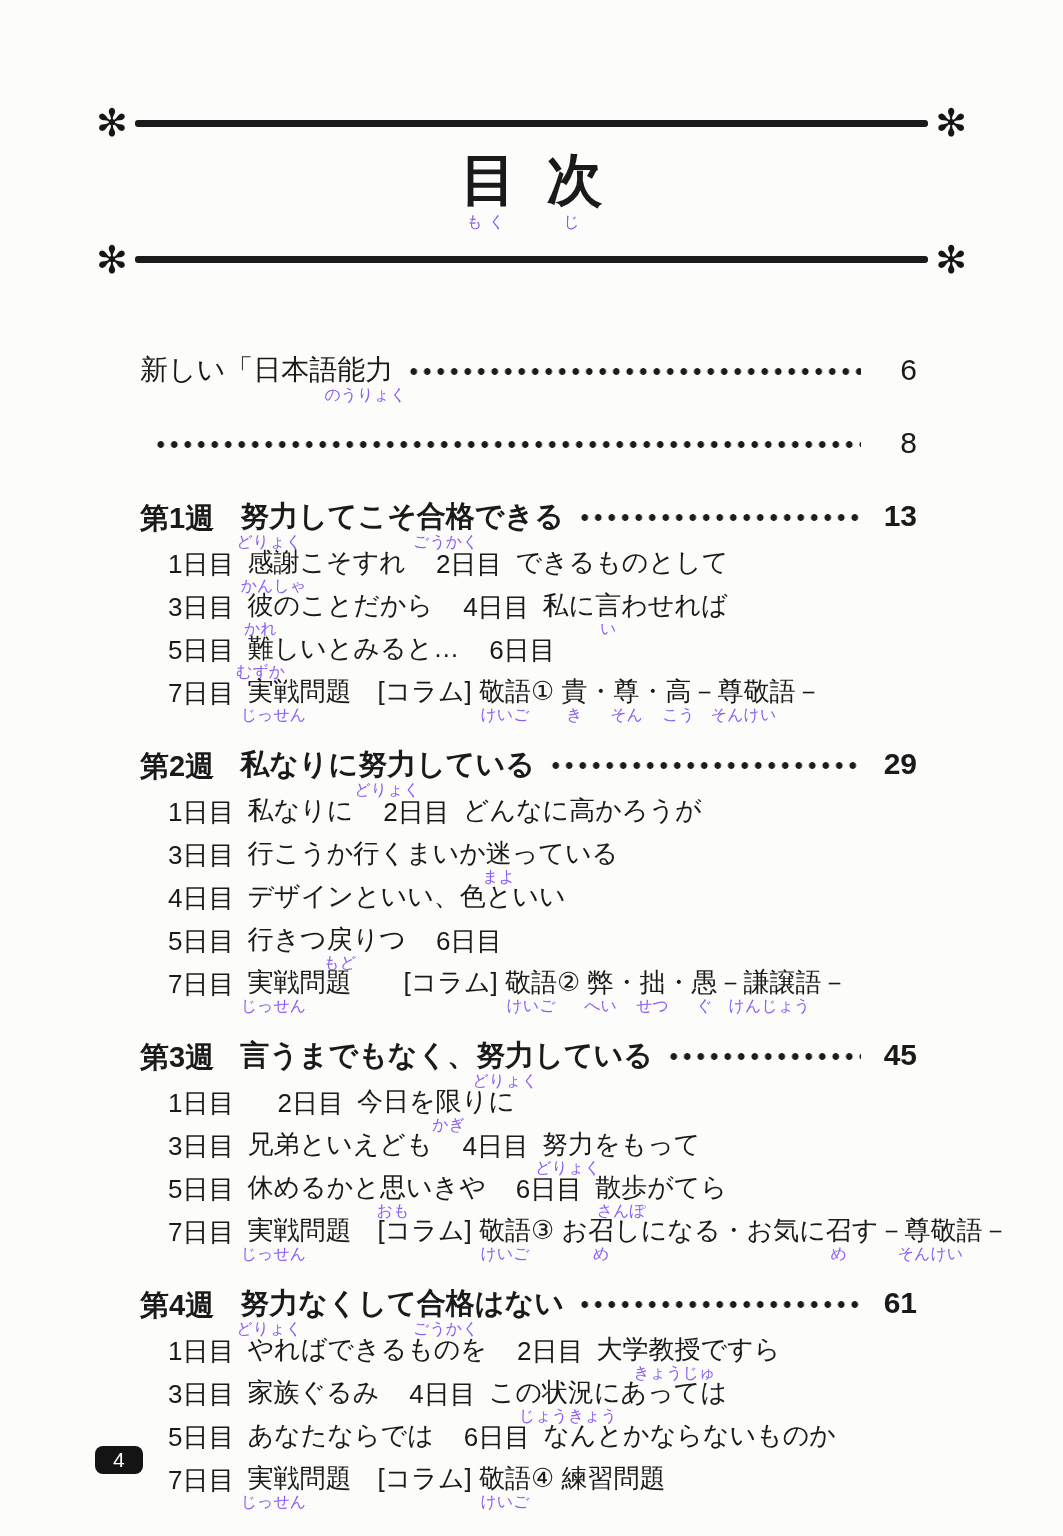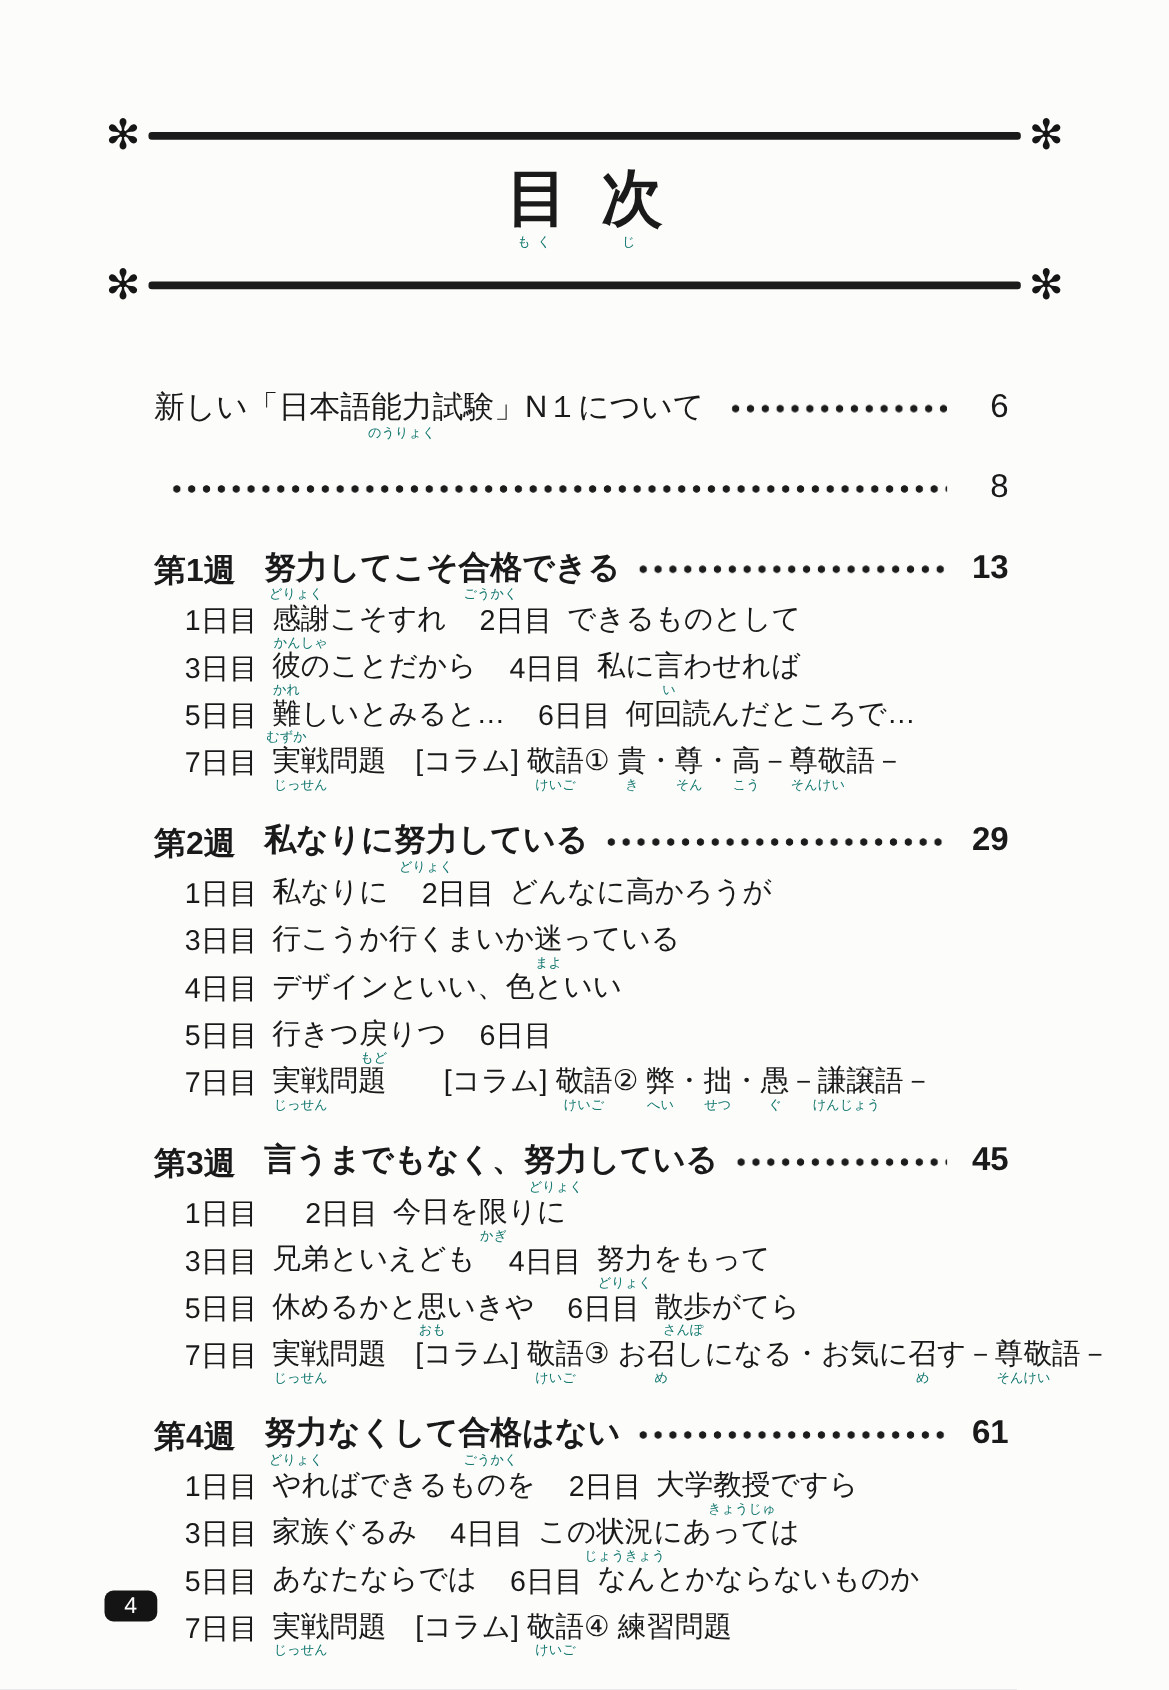--- a/index.html
+++ b/index.html
@@ -18,22 +18,22 @@
   .title-seg{position:relative;display:inline-block;white-space:pre;}
   .title-seg + .title-seg{margin-left:30px;}
   .title-seg .m{font-size:56px;font-weight:700;line-height:1.15;}
   .title-seg .rt{letter-spacing:6px;}
   
   .seg{position:relative;display:inline-block;white-space:pre;vertical-align:top;}
   .seg .m{line-height:1.18;display:block;}
   .seg.b .m{font-weight:400;}
   .rt{
     position:absolute;top:100%;left:50%;transform:translateX(-50%);
-    font-size:12px;line-height:1;margin-top:1px;white-space:nowrap;
-    font-weight:400;color:#0f766e;
+    font-size:16px;line-height:1;margin-top:1px;white-space:nowrap;
+    font-weight:400;color:#8b5cf6;
   }
   
   .main{margin:76px 146px 0 140px;}
   .toc-line{display:flex;align-items:flex-start;}
   .line-text{white-space:nowrap;flex:0 0 auto;}
   .front-line{font-size:28px;margin-bottom:40px;}
   .leader{
     flex:1 1 auto;height:9px;margin:14px 6px 0 12px;
     background-image:radial-gradient(circle,#1c1c1c 3px,rgba(0,0,0,0) 3.7px);
     background-size:13.5px 9px;background-repeat:repeat-x;background-position:2px 0;
@@ -73,21 +73,21 @@
     <div class="rule-row">
       <span class="orn">✻</span>
       <span class="rule"></span>
       <span class="orn">✻</span>
     </div>
   </div>
 
   <div class="main">
     <div>
         <div class="toc-line front-line">
-          <span class="line-text"><span class="seg"><span class="m">新しい「日本語</span></span><span class="seg"><span class="m">能力</span><span class="rt">のうりょく</span></span><span class="seg"><span class="m">試験」N１について </span></span></span>
+          <span class="line-text"><span class="seg"><span class="m">新しい「日本語</span></span><span class="seg"><span class="m">能力</span><span class="rt">のうりょく</span></span></span>
           <span class="leader"></span>
           <span class="pagenum">6</span>
         </div>
         <div class="toc-line front-line">
           <span class="leader"></span>
           <span class="pagenum">8</span>
         </div>
       </div>
     <div>
         <div class="week">
@@ -100,21 +100,21 @@
           <div class="day-row">
             <span class="day-item"><span class="day-label">1日目</span><span class="day-text"><span class="seg"><span class="m">感謝</span><span class="rt">かんしゃ</span></span><span class="seg b"><span class="m">こそすれ</span></span></span></span>
             <span class="day-item"><span class="day-label">2日目</span><span class="day-text"><span class="seg"><span class="m">できる</span></span><span class="seg b"><span class="m">ものとして</span></span></span></span>
           </div>
           <div class="day-row">
             <span class="day-item"><span class="day-label">3日目</span><span class="day-text"><span class="seg"><span class="m">彼</span><span class="rt">かれ</span></span><span class="seg"><span class="m">の</span></span><span class="seg b"><span class="m">ことだから</span></span></span></span>
             <span class="day-item"><span class="day-label">4日目</span><span class="day-text"><span class="seg"><span class="m">私</span></span><span class="seg b"><span class="m">に</span></span><span class="seg b"><span class="m">言</span><span class="rt">い</span></span><span class="seg b"><span class="m">わせれば</span></span></span></span>
           </div>
           <div class="day-row">
             <span class="day-item"><span class="day-label">5日目</span><span class="day-text"><span class="seg"><span class="m">難</span><span class="rt">むずか</span></span><span class="seg"><span class="m">しい</span></span><span class="seg b"><span class="m">とみると…</span></span></span></span>
-            <span class="day-item"><span class="day-label">6日目</span><span class="day-text"><span class="seg"><span class="m">何回読んだ</span></span><span class="seg b"><span class="m">ところで…</span></span></span></span>
+            <span class="day-item"><span class="day-label">6日目</span></span>
           </div>
           <div class="day-row">
             <span class="day-item"><span class="day-label">7日目</span><span class="day-text"><span class="seg"><span class="m">実戦</span><span class="rt">じっせん</span></span><span class="seg"><span class="m">問題</span></span><span class="seg"><span class="m">　[コラム] </span></span><span class="seg"><span class="m">敬語</span><span class="rt">けいご</span></span><span class="seg"><span class="m">① </span></span><span class="seg"><span class="m">貴</span><span class="rt">き</span></span><span class="seg"><span class="m">・</span></span><span class="seg"><span class="m">尊</span><span class="rt">そん</span></span><span class="seg"><span class="m">・</span></span><span class="seg"><span class="m">高</span><span class="rt">こう</span></span><span class="seg"><span class="m">－</span></span><span class="seg"><span class="m">尊敬</span><span class="rt">そんけい</span></span><span class="seg"><span class="m">語－</span></span></span></span>
           </div>
         </div>
         <div class="week">
           <div class="toc-line week-header">
             <span class="week-label">第2週</span>
             <span class="line-text"><span class="seg"><span class="m">私なりに</span></span><span class="seg"><span class="m">努力</span><span class="rt">どりょく</span></span><span class="seg"><span class="m">している</span></span></span>
             <span class="leader"></span>

